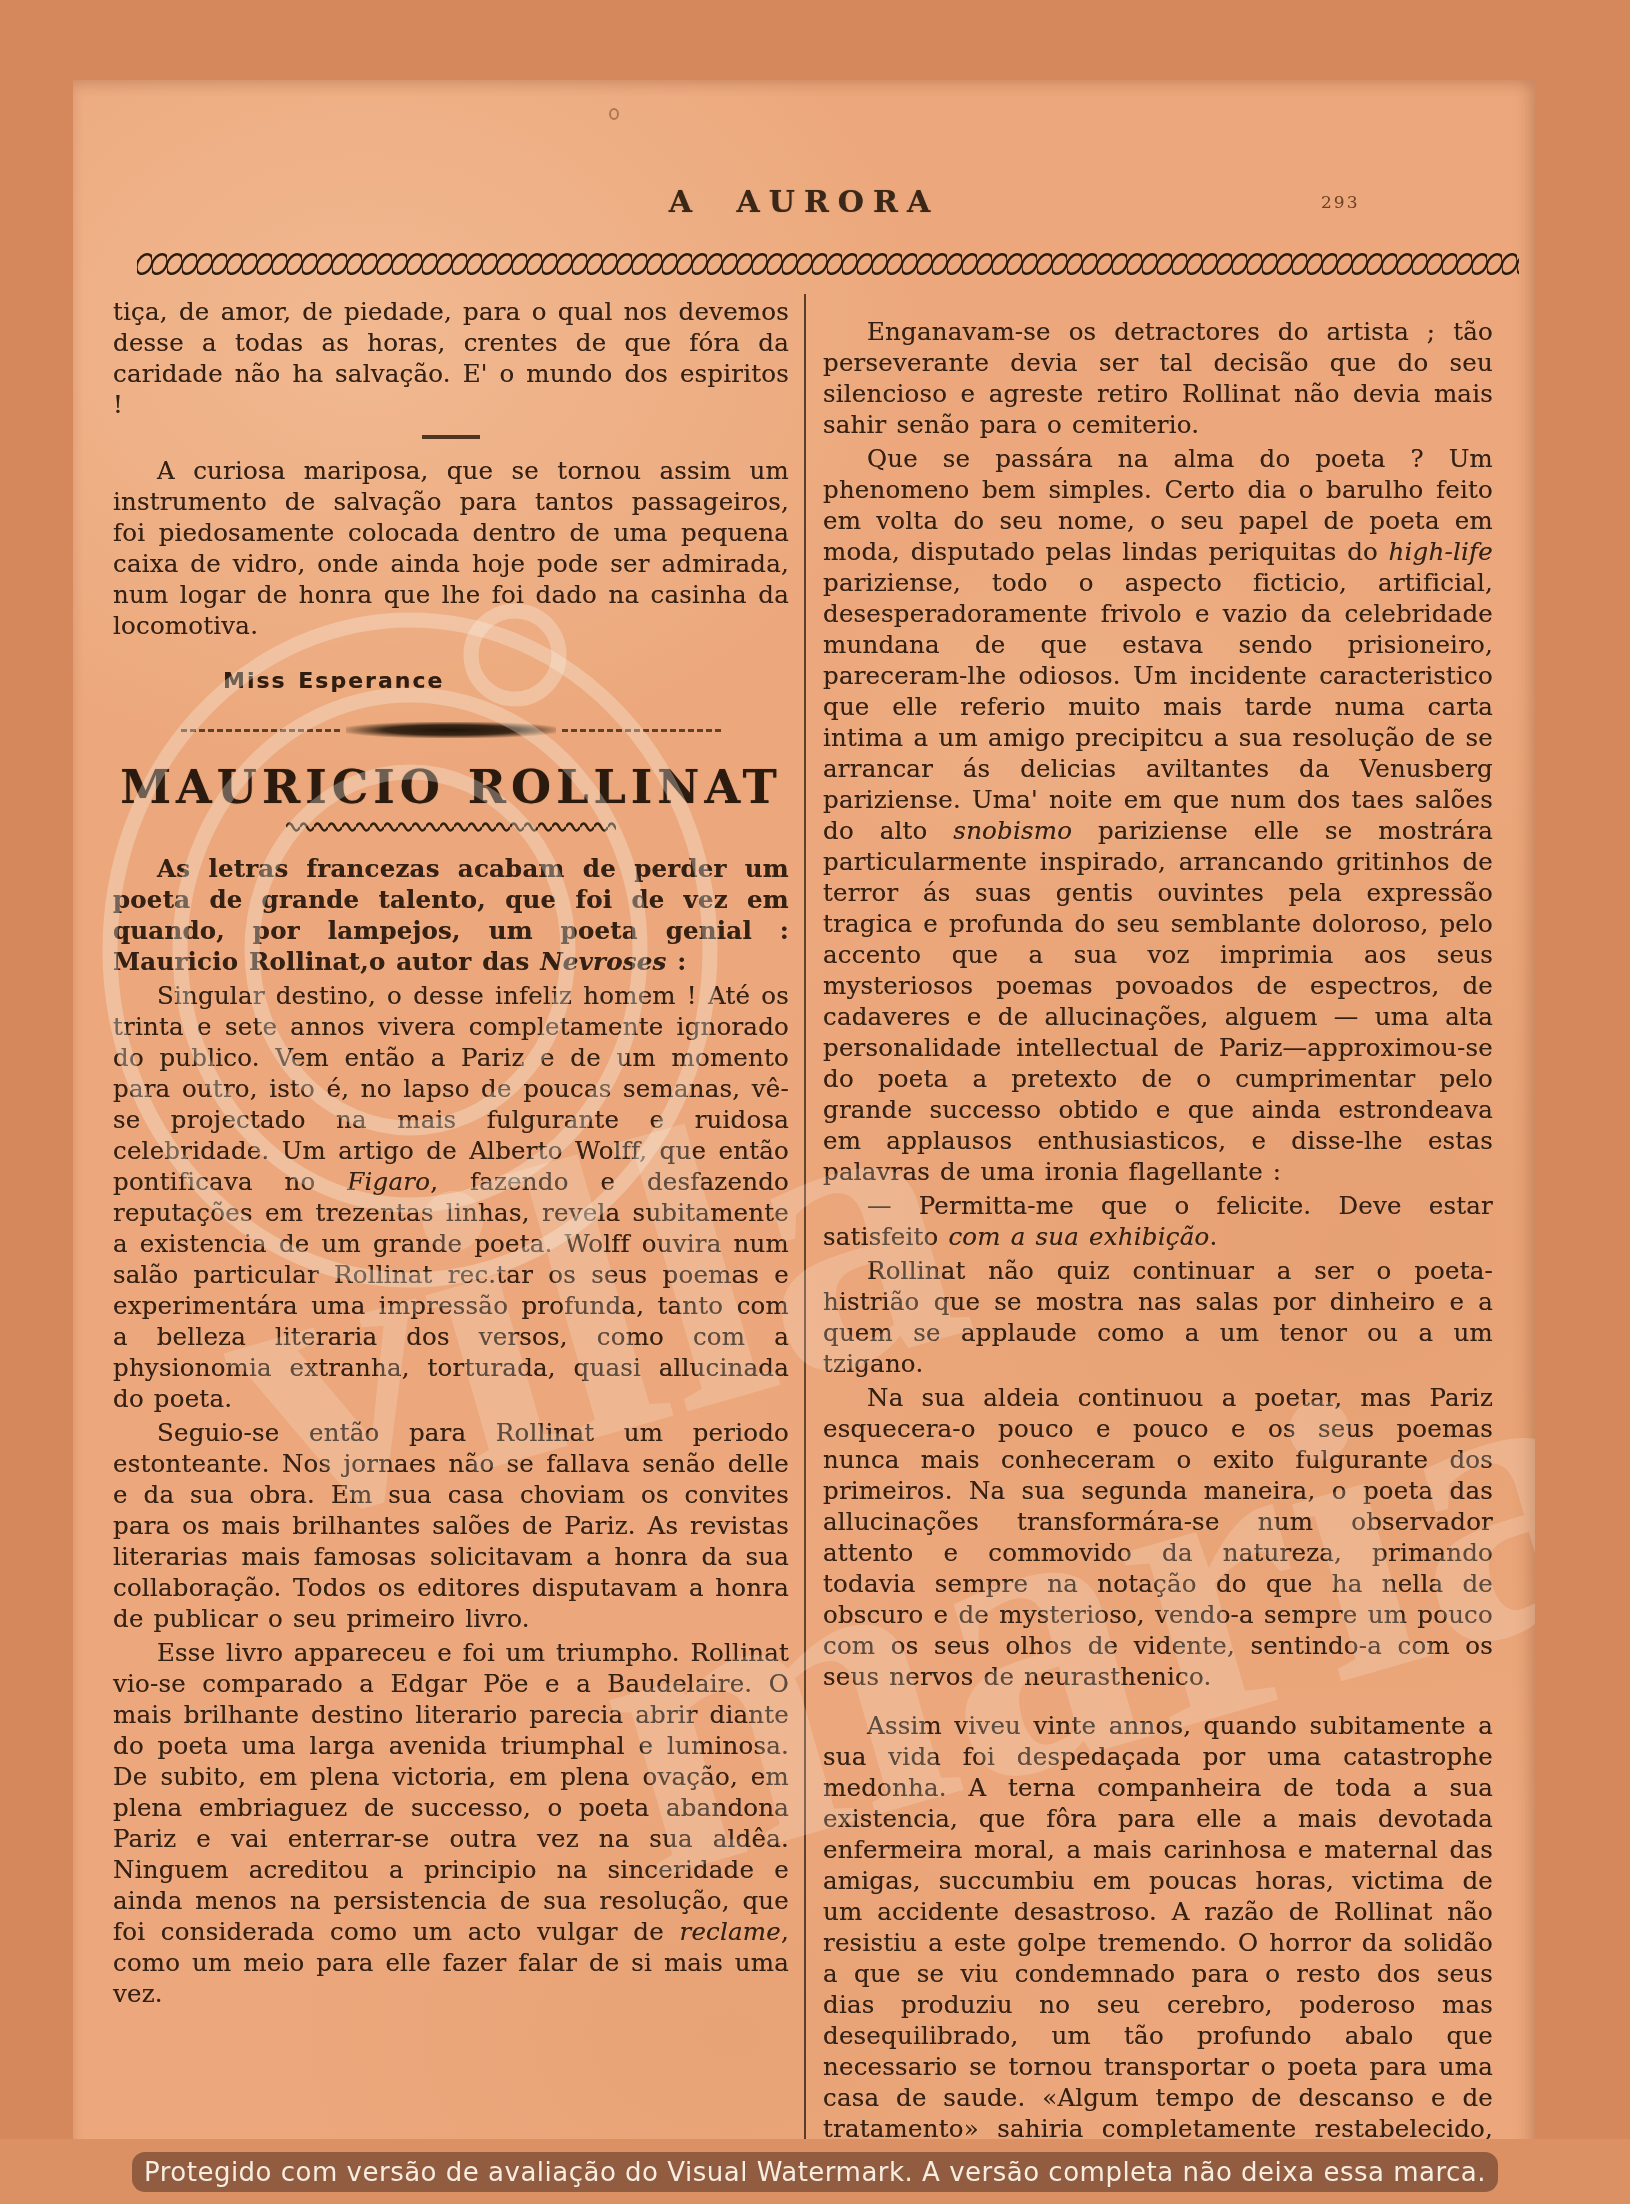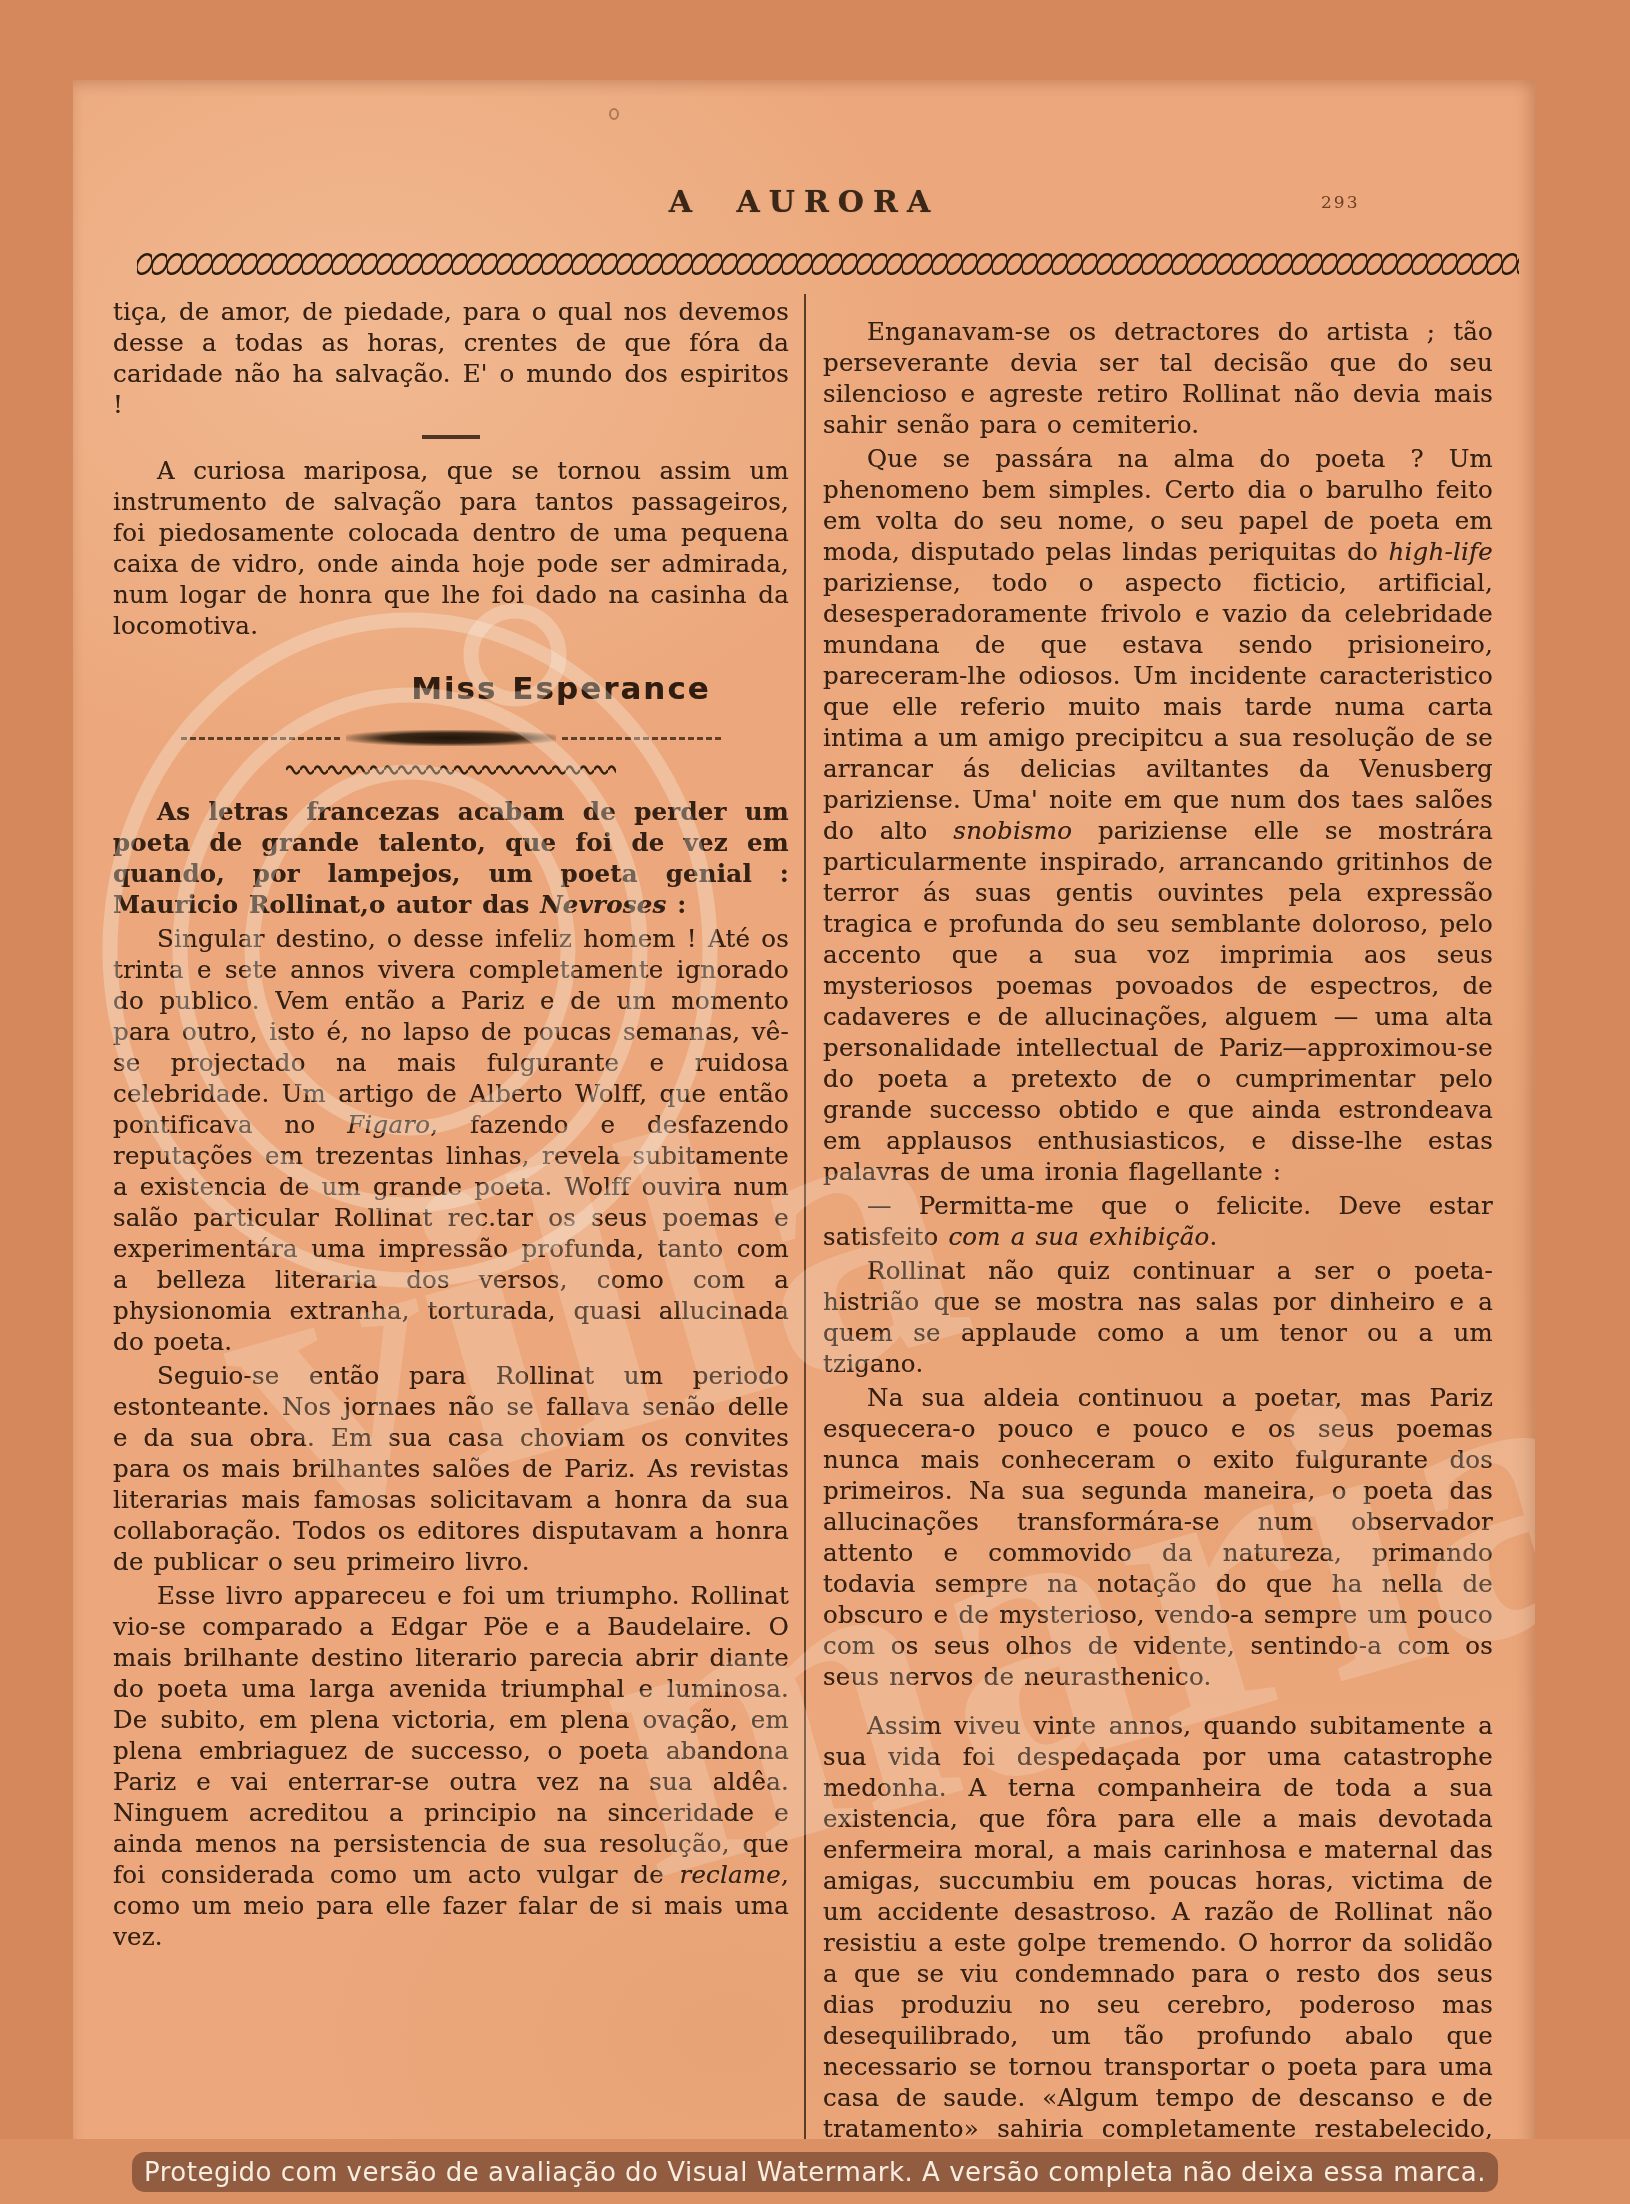--- a/index.html
+++ b/index.html
@@ -62,23 +62,23 @@
   .col-left{left:40px; width:676px;}
   .col-right{left:750px; width:670px; padding-top:20px;}
   .gap-top{margin-top:18px;}
 
   .dash{
     width:58px; margin:15px auto 16px auto;
     border-top:4px solid rgba(50,32,18,.85);
   }
 
   h3.subhead{
-    font-family:"DejaVu Sans", sans-serif; font-size:31px; font-weight:700;
-    letter-spacing:2px; text-align:center; color:#2e1d10;
-    margin-top:32px; position:relative; left:110px; text-indent:0;
+    font-family:"DejaVu Sans", sans-serif; font-size:22px; font-weight:700;
+    letter-spacing:2px; text-align:left; color:#2e1d10;
+    margin-top:24px; position:relative; left:110px; text-indent:0;
   }
 
   .orn{display:flex; align-items:center; width:540px; margin:26px auto 0 auto;}
   .orn-l,.orn-r{flex:1; border-top:3px dashed rgba(58,39,22,.8); height:0;}
   .orn-b{
     width:210px; height:16px; margin:0 6px;
     background:radial-gradient(ellipse at center, #1f140b 0%, #3a2716 45%, rgba(58,39,22,0) 78%);
   }
 
   h2.bighead{
@@ -139,20 +139,21 @@
     <div class="col col-left">
       <p class="noindent"><span>tiça, de amor, de piedade, para o qual nos devemos desse a todas as horas, crentes de que fóra da caridade não ha salvação. E' o mundo dos espiritos !</span></p>
       <div class="dash"></div>
       <p><span>A curiosa mariposa, que se tornou assim um instrumento de salvação para tantos passageiros, foi piedosamente colocada dentro de uma pequena caixa de vidro, onde ainda hoje pode ser admirada, num logar de honra que lhe foi dado na casinha da locomotiva.</span></p>
       <h3 class="subhead">Miss Esperance</h3>
       <div class="orn">
         <span class="orn-l"></span>
         <span class="orn-b"></span>
         <span class="orn-r"></span>
       </div>
+      <h2 class="bighead">MAURICIO ROLLINAT</h2>
       <svg class="wavy" width="330" height="14" viewBox="0 0 330 14" xmlns="http://www.w3.org/2000/svg">
         <defs>
           <pattern id="wavy" width="14" height="14" patternUnits="userSpaceOnUse">
             <path d="M0 8 Q3.5 1 7 8 T14 8" fill="none" stroke="#33220f" stroke-width="2.4"></path>
           </pattern>
         </defs>
         <rect width="330" height="14" fill="url(#wavy)"></rect>
       </svg>
       <p class="after-head"><span>As letras francezas acabam de perder um poeta de grande talento, que foi de vez em quando, por lampejos, um poeta genial : Mauricio Rollinat,o autor das </span><i>Nevroses</i><span> :</span></p>
       <p><span>Singular destino, o desse infeliz homem ! Até os trinta e sete annos vivera completamente ignorado do publico. Vem então a Pariz e de um momento para outro, isto é, no lapso de poucas semanas, vê-se projectado na mais fulgurante e ruidosa celebridade. Um artigo de Alberto Wolff, que então pontificava no </span><i>Figaro</i><span>, fazendo e desfazendo reputações em trezentas linhas, revela subitamente a existencia de um grande poeta. Wolff ouvira num salão particular Rollinat rec.tar os seus poemas e experimentára uma impressão profunda, tanto com a belleza literaria dos versos, como com a physionomia extranha, torturada, quasi allucinada do poeta.</span></p>

